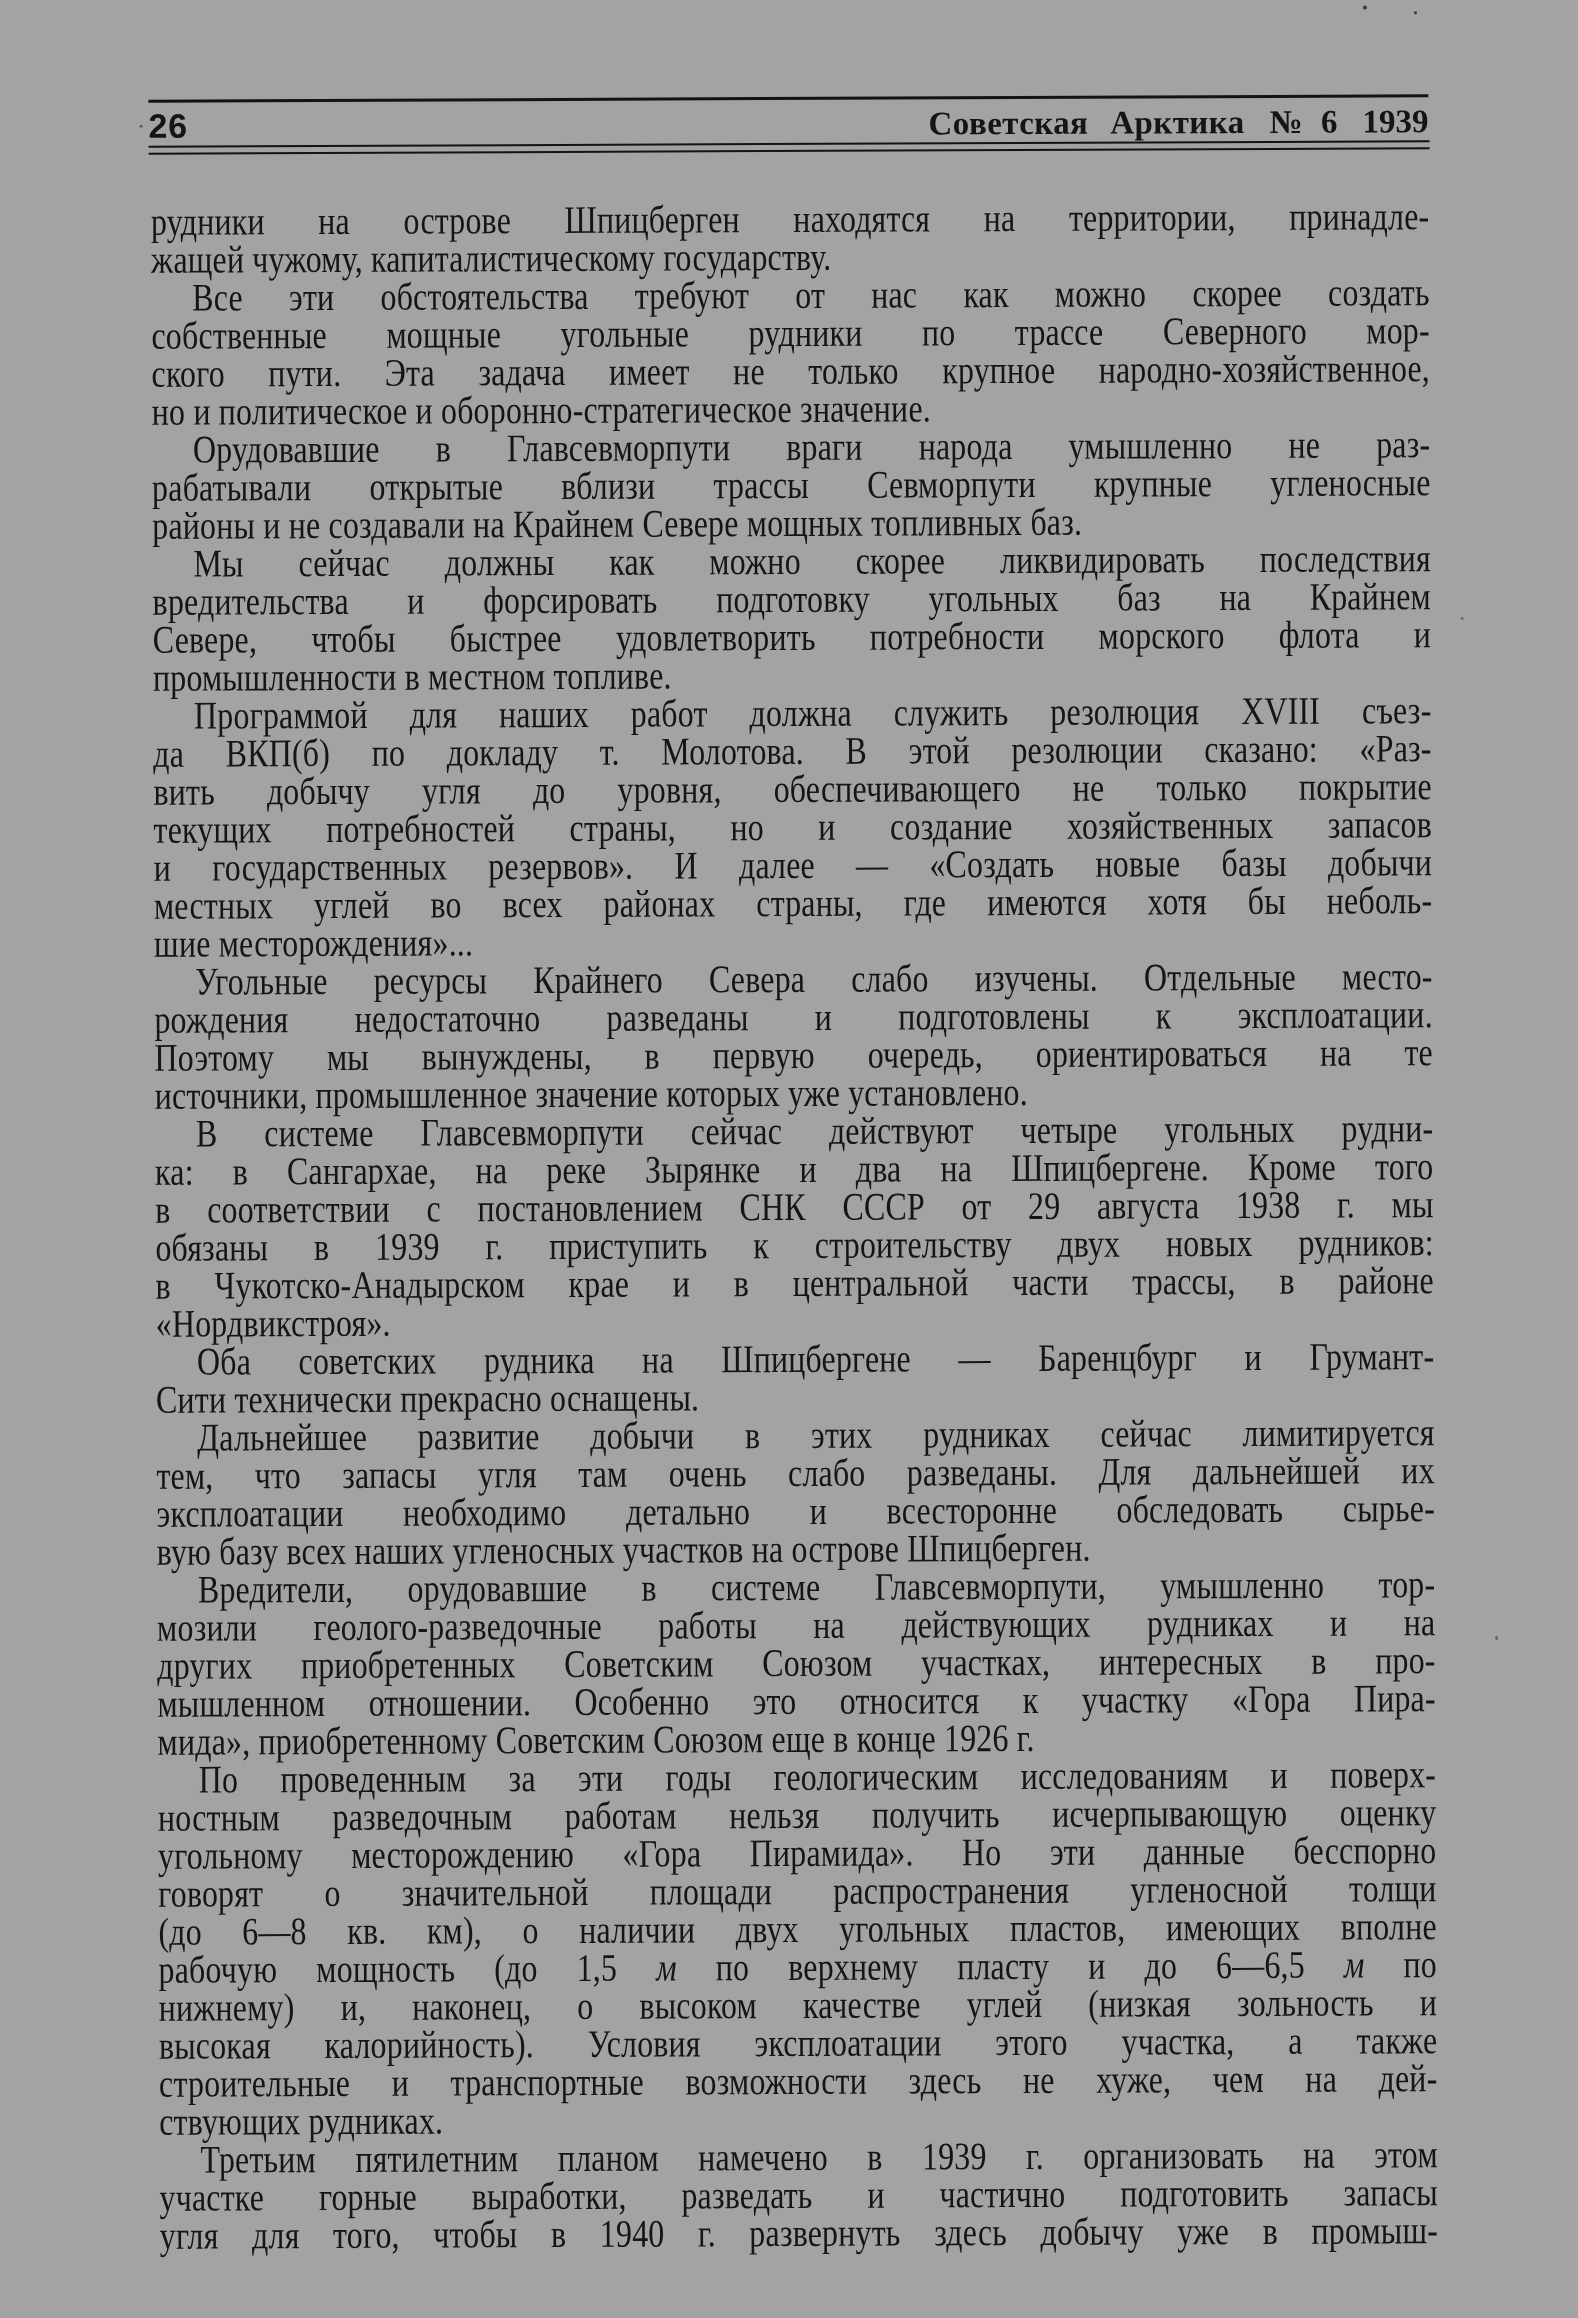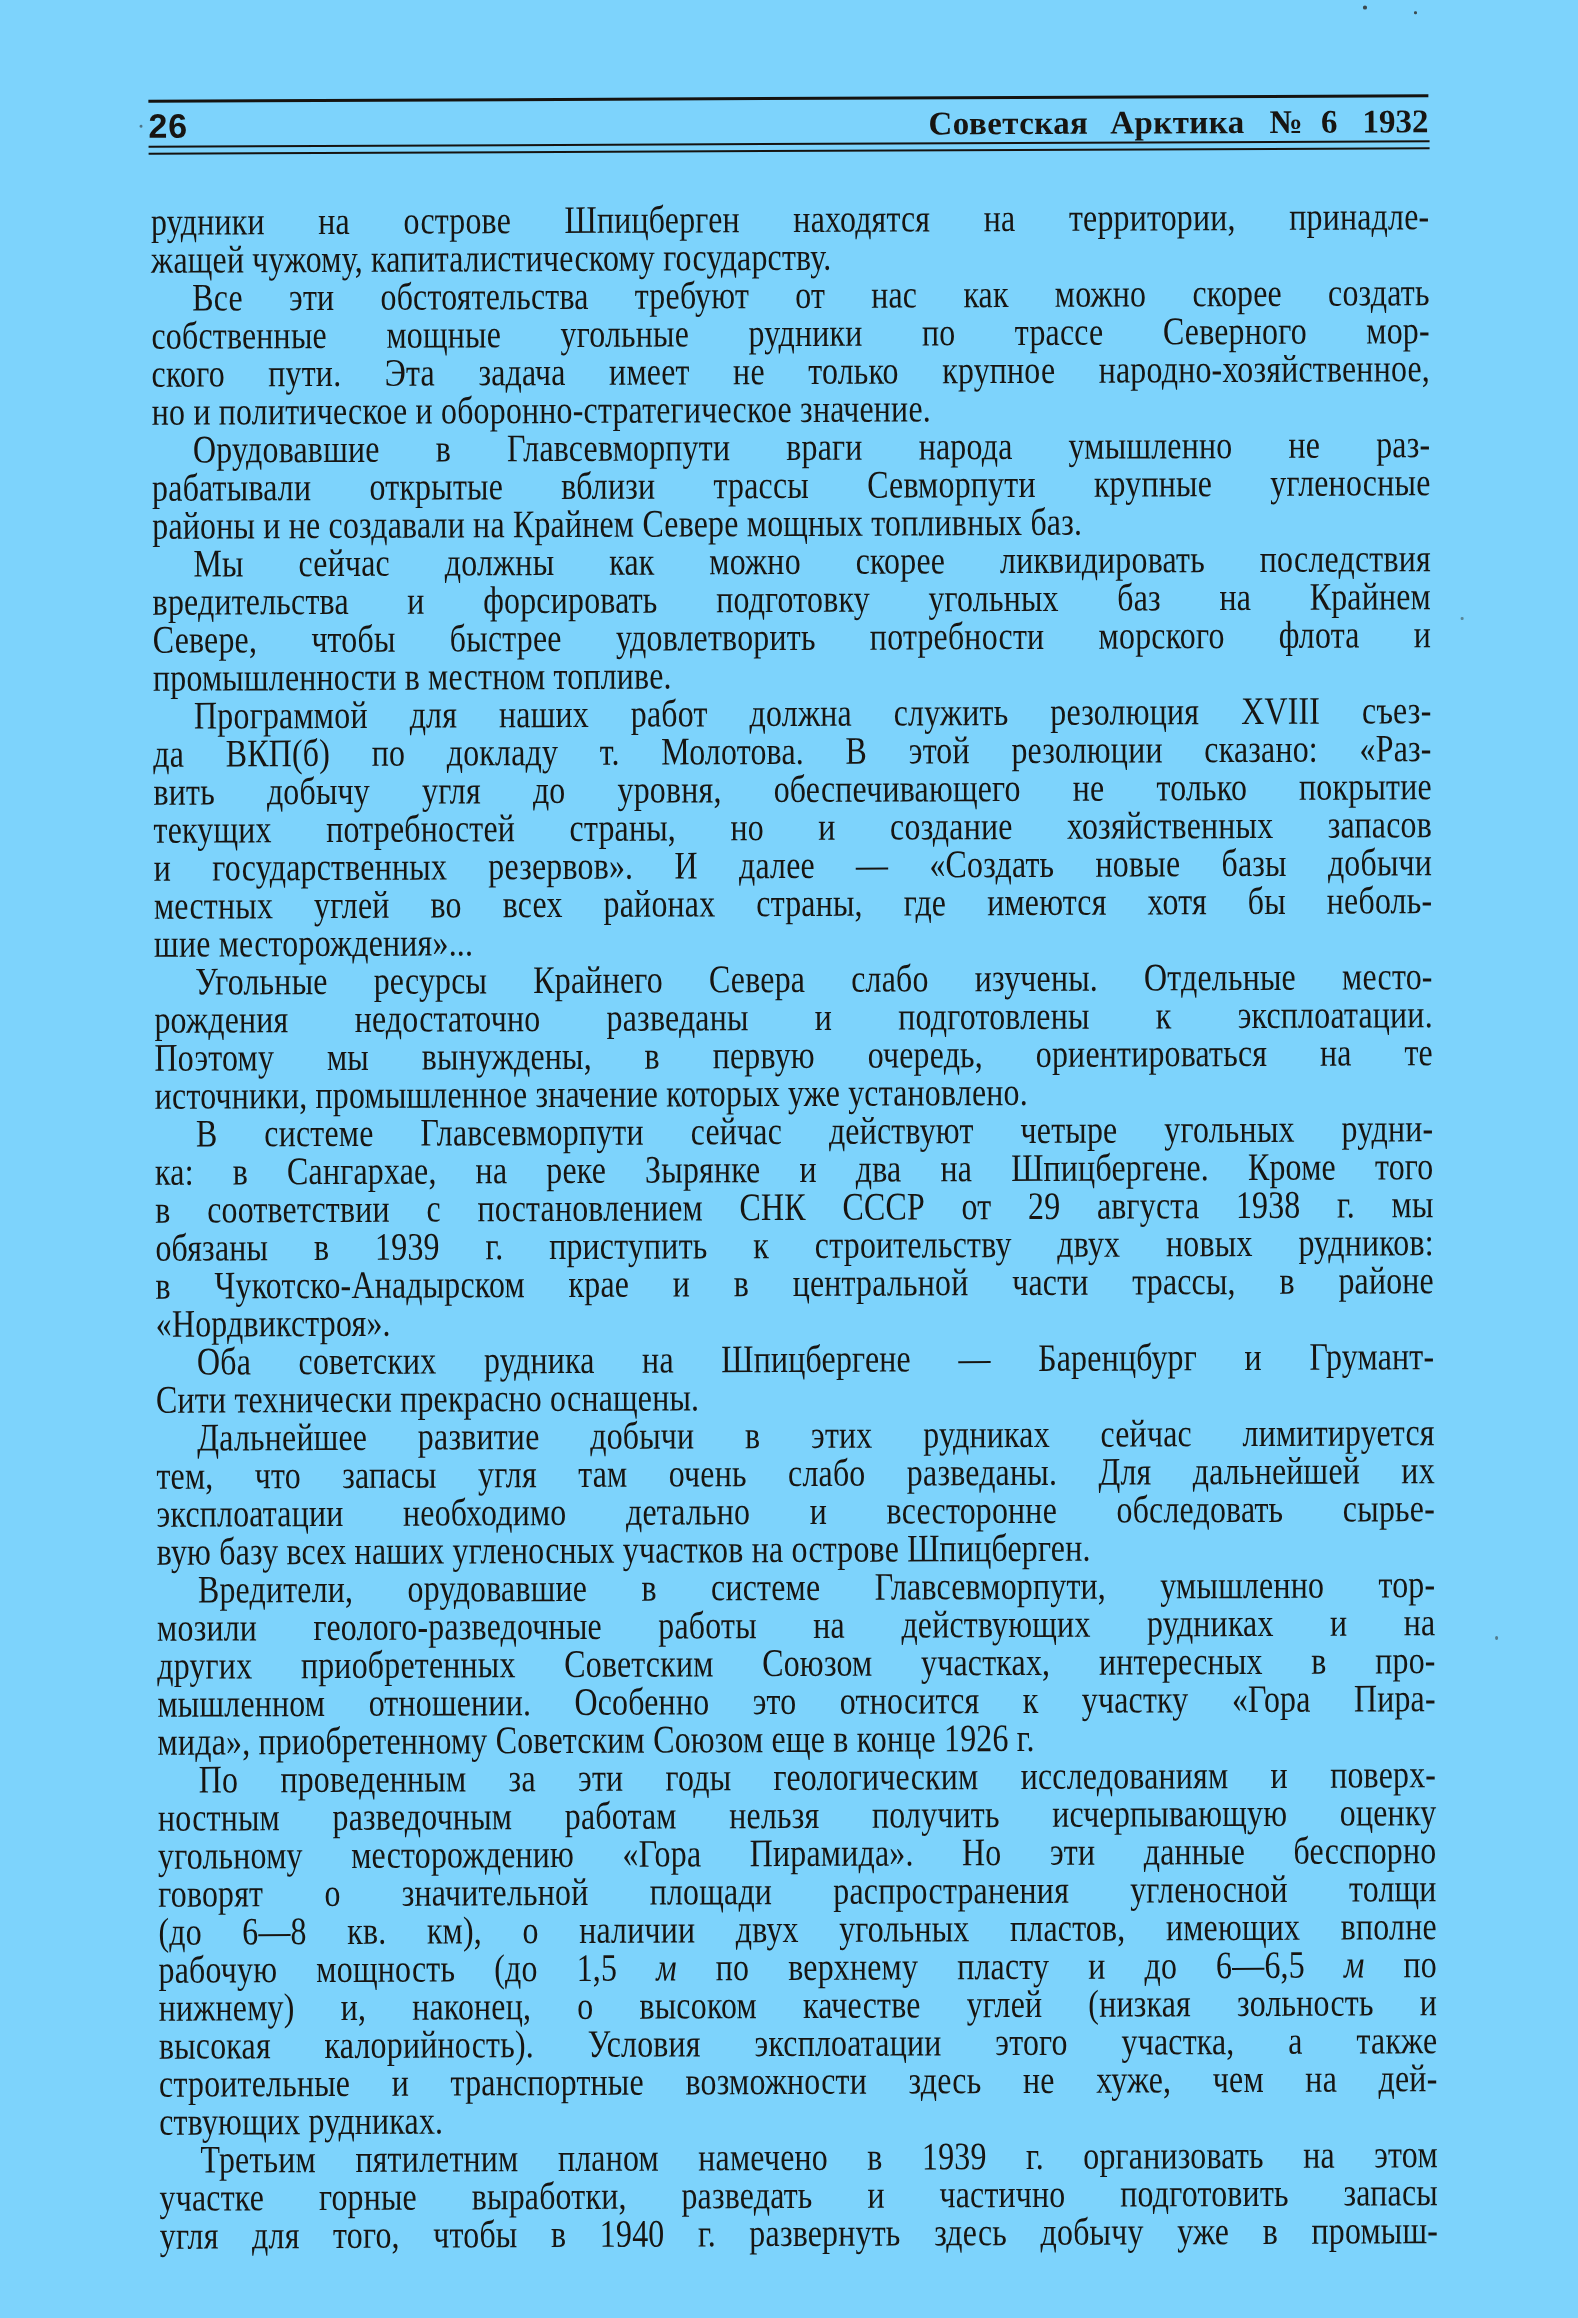--- a/index.html
+++ b/index.html
@@ -6,21 +6,21 @@
   html, body {
     margin: 0;
     padding: 0;
     background: #e8e8e6;
   }
   .sheet {
     position: relative;
     width: 1579px;
     height: 2319px;
     margin: 0 auto;
-    background: #7dd3fc;
+    background: #a3a3a3;
     overflow: hidden;
     font-family: "Liberation Serif", "DejaVu Serif", serif;
     color: #171512;
   }
   
   .tilt {
     position: absolute;
     inset: 0;
     transform: rotate(-0.25deg);
     transform-origin: 50% 50%;
@@ -114,21 +114,21 @@
 <div class="sheet">
   <div class="tilt">
 
     <div class="rule-top"></div>
 
     <div class="head-row">
       <div class="folio">26</div>
       <div class="running-title">
         <span class="jt">Советская Арктика</span>
         <span class="iss">№ 6</span>
-        <span class="yr">1932</span>
+        <span class="yr">1939</span>
       </div>
     </div>
 
     <div class="rule-dbl-a"></div>
     <div class="rule-dbl-b"></div>
 
     <div class="article">
         <div class="line just">рудники на острове Шпицберген находятся на территории, принадле-</div>
         <div class="line">жащей чужому, капиталистическому государству.</div>
         <div class="line indent just">Все эти обстоятельства требуют от нас как можно скорее создать</div>

